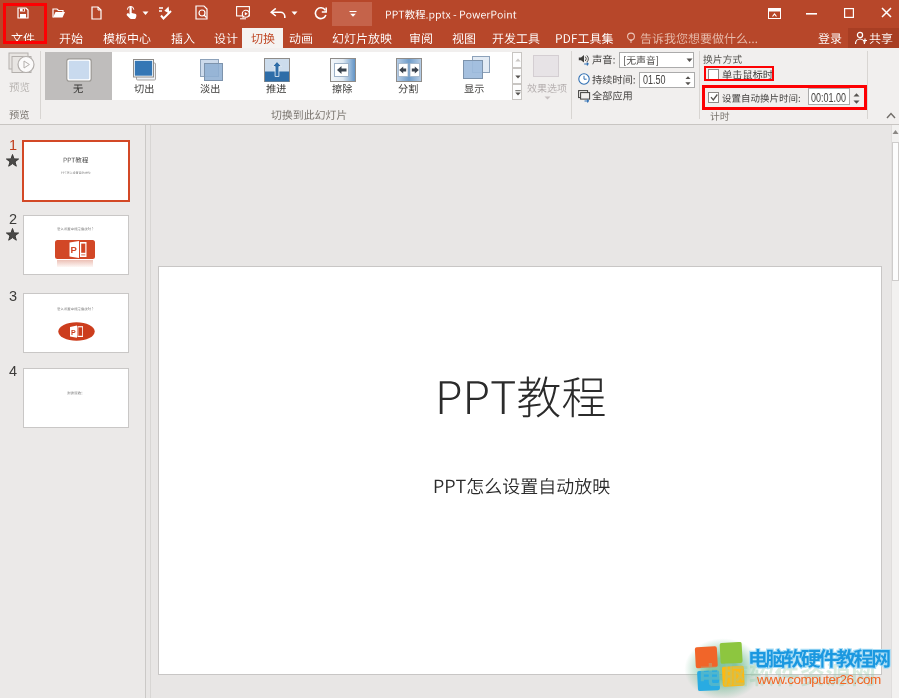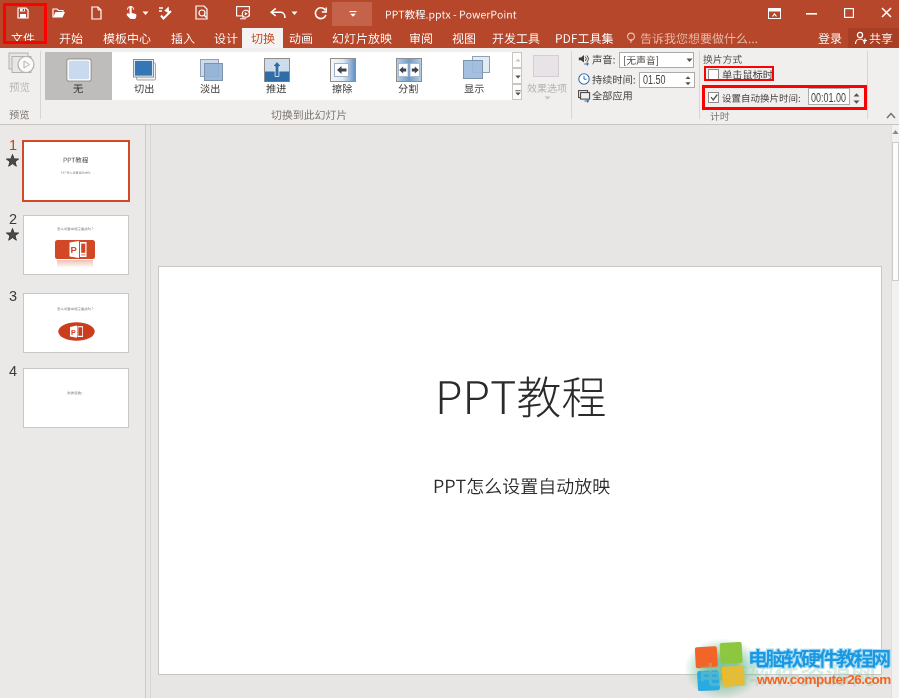--- a/index.html
+++ b/index.html
@@ -385,13 +385,13 @@
 <rect x="28" y="25" width="22" height="20" rx="2" fill="#fdb913"></rect>
 </g>
   </svg>
 <svg class="abs" style="left:698px;top:660px;overflow:visible" width="180" height="32">
     <path transform="translate(0,24)" d="M10.7 -9.5V-7.2H5.9V-9.5ZM14.0 -9.5H18.9V-7.2H14.0ZM10.7 -12.3H5.9V-14.7H10.7ZM14.0 -12.3V-14.7H18.9V-12.3ZM2.8 -17.6V-2.8H5.9V-4.2H10.7V-2.9C10.7 0.9 11.7 2.0 15.2 2.0C15.9 2.0 19.1 2.0 20.0 2.0C23.0 2.0 23.9 0.5 24.4 -3.5C23.6 -3.6 22.7 -4.0 21.9 -4.4V-17.6H14.0V-21.1H10.7V-17.6ZM21.4 -4.2C21.2 -1.7 20.9 -1.1 19.6 -1.1C19.0 -1.1 16.2 -1.1 15.5 -1.1C14.1 -1.1 14.0 -1.3 14.0 -2.9V-4.2Z M40.8 -8.2C40.0 -6.8 39.2 -5.6 38.3 -4.7V-11.2C39.1 -10.2 40.0 -9.2 40.8 -8.2ZM42.4 -5.9C43.1 -4.8 43.8 -3.8 44.2 -3.0L46.0 -4.4V-1.6H38.3V-3.9C38.8 -3.4 39.4 -2.7 39.7 -2.2C40.7 -3.3 41.6 -4.5 42.4 -5.9ZM46.0 -13.5V-5.2C45.4 -6.2 44.6 -7.3 43.7 -8.5C44.5 -10.2 45.2 -12.2 45.8 -14.2L43.3 -14.8C42.9 -13.4 42.5 -12.0 42.0 -10.7C41.2 -11.5 40.5 -12.3 39.9 -13.0L38.3 -11.8V-13.5H35.5V1.2H46.0V2.2H48.7V-13.5ZM39.4 -20.4C39.8 -19.6 40.3 -18.6 40.7 -17.8H35.0V-15.0H49.3V-17.8H44.0C43.5 -18.8 42.7 -20.2 42.0 -21.3ZM31.9 -18.0V-14.5H29.9V-18.0ZM27.4 -20.4V-11.1C27.4 -7.6 27.2 -2.7 25.9 0.7C26.5 0.9 27.6 1.9 28.1 2.4C29.1 0.0 29.6 -3.2 29.8 -6.2H31.9V-0.9C31.9 -0.6 31.8 -0.6 31.6 -0.5C31.3 -0.5 30.6 -0.5 29.8 -0.6C30.1 0.1 30.5 1.3 30.6 2.0C31.9 2.0 32.8 2.0 33.5 1.5C34.2 1.1 34.4 0.3 34.4 -0.9V-20.4ZM31.9 -12.0V-8.8H29.9L29.9 -11.1V-12.0Z M65.2 -21.2C64.8 -17.4 63.8 -13.8 62.1 -11.5C62.8 -11.1 64.0 -10.2 64.5 -9.8C65.5 -11.2 66.3 -13.0 66.9 -15.0H72.0C71.8 -13.4 71.5 -11.9 71.2 -10.8L73.6 -10.2C74.2 -12.0 74.8 -14.8 75.2 -17.3L73.2 -17.8L72.8 -17.7H67.5C67.8 -18.7 68.0 -19.8 68.1 -20.9ZM67.1 -12.7V-11.6C67.1 -8.4 66.7 -3.4 61.9 0.2C62.5 0.7 63.6 1.7 64.1 2.3C66.5 0.4 67.9 -1.8 68.7 -3.9C69.8 -1.2 71.3 0.9 73.5 2.2C74.0 1.5 74.9 0.3 75.5 -0.3C72.5 -1.8 70.7 -5.1 69.9 -9.0C70.0 -9.9 70.0 -10.7 70.0 -11.5V-12.7ZM53.1 -7.8C53.3 -8.0 54.3 -8.1 55.1 -8.1H57.5V-5.5C55.3 -5.2 53.2 -4.9 51.6 -4.7L52.3 -1.7L57.5 -2.5V2.2H60.2V-3.0L63.1 -3.5L62.9 -6.2L60.2 -5.8V-8.1H62.7L62.7 -10.8H60.2V-14.3H57.5V-10.8H55.8C56.5 -12.3 57.1 -14.0 57.7 -15.7H62.9V-18.5H58.6L59.2 -20.6L56.3 -21.2C56.1 -20.3 55.9 -19.4 55.7 -18.5H52.0V-15.7H54.9C54.3 -14.1 53.9 -12.8 53.6 -12.2C53.1 -11.2 52.7 -10.5 52.1 -10.3C52.5 -9.6 52.9 -8.3 53.1 -7.8Z M84.4 -9.1V-6.2H91.2V2.2H94.2V-6.2H100.7V-9.1H94.2V-13.5H99.5V-16.4H94.2V-20.9H91.2V-16.4H89.1C89.4 -17.4 89.6 -18.3 89.8 -19.3L86.9 -19.9C86.4 -16.8 85.3 -13.6 84.0 -11.6C84.7 -11.3 86.0 -10.6 86.6 -10.2C87.1 -11.1 87.7 -12.2 88.1 -13.5H91.2V-9.1ZM82.5 -21.2C81.3 -17.6 79.2 -14.0 77.0 -11.8C77.5 -11.0 78.3 -9.4 78.6 -8.6C79.1 -9.2 79.6 -9.8 80.1 -10.4V2.2H82.9V-14.9C83.9 -16.6 84.7 -18.4 85.4 -20.2Z M103.8 -18.6C105.5 -17.9 107.8 -16.7 108.8 -15.8L110.4 -18.1C109.2 -18.9 107.0 -20.0 105.3 -20.6ZM103.1 -12.9 104.0 -10.2C106.0 -10.9 108.6 -11.8 111.0 -12.7L110.5 -15.2C107.8 -14.3 105.0 -13.4 103.1 -12.9ZM106.1 -9.3V-2.5H109.0V-6.7H120.2V-2.8H123.2V-9.3ZM113.1 -6.0C112.3 -2.9 110.8 -1.1 102.8 -0.2C103.3 0.4 104.0 1.6 104.2 2.3C113.0 1.1 115.2 -1.6 116.0 -6.0ZM114.7 -1.2C117.7 -0.4 121.8 1.2 123.8 2.1L125.7 -0.2C123.5 -1.2 119.2 -2.6 116.4 -3.3ZM113.6 -21.1C113.0 -19.3 111.8 -17.3 109.9 -15.8C110.5 -15.5 111.5 -14.6 112.0 -13.9C113.0 -14.8 113.9 -15.8 114.6 -16.9H116.5C115.9 -14.7 114.5 -12.7 110.3 -11.5C110.9 -11.1 111.6 -10.0 111.8 -9.4C115.2 -10.4 117.1 -12.0 118.2 -13.8C119.7 -11.8 121.7 -10.4 124.2 -9.6C124.6 -10.4 125.4 -11.4 126.0 -12.0C123.0 -12.6 120.6 -14.1 119.3 -16.2L119.5 -16.9H121.9C121.7 -16.2 121.5 -15.6 121.2 -15.1L123.9 -14.4C124.4 -15.5 125.1 -17.2 125.6 -18.7L123.4 -19.2L123.0 -19.1H115.8C116.0 -19.6 116.2 -20.1 116.4 -20.6Z M142.2 -9.6H148.0V-8.2H142.2ZM142.2 -13.0H148.0V-11.6H142.2ZM140.0 -5.1C139.3 -3.5 138.3 -1.7 137.4 -0.6C138.1 -0.2 139.2 0.5 139.7 0.9C140.7 -0.4 141.8 -2.5 142.6 -4.3ZM147.1 -4.3C147.9 -2.7 148.9 -0.6 149.3 0.7L152.1 -0.5C151.6 -1.8 150.5 -3.8 149.7 -5.3ZM129.4 -18.9C130.7 -18.1 132.6 -16.9 133.5 -16.2L135.3 -18.6C134.3 -19.3 132.4 -20.4 131.1 -21.1ZM128.2 -12.2C129.5 -11.4 131.4 -10.3 132.3 -9.6L134.1 -12.0C133.1 -12.7 131.2 -13.7 129.9 -14.3ZM128.5 0.3 131.2 1.9C132.3 -0.6 133.5 -3.5 134.5 -6.2L132.0 -7.8C130.9 -4.9 129.5 -1.7 128.5 0.3ZM139.6 -15.1V-6.0H143.5V-0.7C143.5 -0.4 143.4 -0.3 143.1 -0.3C142.8 -0.3 141.8 -0.3 140.9 -0.4C141.3 0.4 141.6 1.5 141.7 2.2C143.3 2.2 144.4 2.2 145.3 1.8C146.2 1.4 146.4 0.7 146.4 -0.6V-6.0H150.8V-15.1H145.9L146.9 -16.8L144.1 -17.2H151.5V-19.9H135.8V-13.0C135.8 -9.0 135.5 -3.2 132.7 0.7C133.4 1.0 134.7 1.8 135.2 2.2C138.2 -1.9 138.7 -8.6 138.7 -13.0V-17.2H143.5C143.4 -16.6 143.2 -15.8 142.9 -15.1Z M161.0 -8.5C160.2 -6.3 159.2 -4.4 157.9 -2.9V-12.2C158.9 -11.1 160.0 -9.8 161.0 -8.5ZM154.9 -19.9V2.2H157.9V-2.0C158.6 -1.6 159.3 -1.0 159.7 -0.7C161.0 -2.2 162.0 -4.0 162.9 -6.1C163.4 -5.3 163.9 -4.6 164.3 -4.0L166.1 -6.1C165.5 -6.9 164.8 -8.0 163.8 -9.1C164.4 -11.1 164.8 -13.3 165.1 -15.7L162.5 -16.0C162.3 -14.4 162.1 -13.0 161.8 -11.6C161.0 -12.5 160.2 -13.4 159.4 -14.2L157.9 -12.7V-17.0H173.1V-1.4C173.1 -1.0 172.9 -0.8 172.4 -0.8C171.9 -0.8 170.1 -0.7 168.5 -0.9C168.9 -0.1 169.4 1.4 169.6 2.2C172.0 2.2 173.6 2.1 174.7 1.6C175.8 1.2 176.1 0.3 176.1 -1.4V-19.9ZM164.8 -12.5C165.8 -11.3 166.9 -10.0 167.9 -8.7C167.0 -6.0 165.8 -3.7 164.1 -2.1C164.7 -1.8 165.9 -0.9 166.4 -0.5C167.8 -2.0 168.8 -3.8 169.7 -6.0C170.3 -5.0 170.8 -4.1 171.1 -3.3L173.1 -5.2C172.6 -6.4 171.8 -7.7 170.8 -9.1C171.3 -11.1 171.7 -13.3 172.0 -15.6L169.3 -15.9C169.2 -14.5 168.9 -13.1 168.7 -11.8C168.0 -12.6 167.3 -13.4 166.6 -14.1Z" fill="#96cbaa" fill-opacity="0.36"></path>
   </svg>
 <svg class="abs" style="left:748px;top:646px;overflow:visible" width="145" height="26">
     <path transform="translate(0,20)" d="M8.6 -7.6V-5.8H4.7V-7.6ZM11.2 -7.6H15.1V-5.8H11.2ZM8.6 -9.8H4.7V-11.8H8.6ZM11.2 -9.8V-11.8H15.1V-9.8ZM2.2 -14.1V-2.2H4.7V-3.4H8.6V-2.3C8.6 0.7 9.4 1.6 12.1 1.6C12.7 1.6 15.3 1.6 16.0 1.6C18.4 1.6 19.1 0.4 19.5 -2.8C18.9 -2.9 18.1 -3.2 17.5 -3.5V-14.1H11.2V-16.9H8.6V-14.1ZM17.1 -3.4C16.9 -1.4 16.7 -0.9 15.7 -0.9C15.2 -0.9 12.9 -0.9 12.4 -0.9C11.3 -0.9 11.2 -1.0 11.2 -2.3V-3.4Z M29.8 -6.5C29.2 -5.5 28.6 -4.5 27.8 -3.7V-9.0C28.5 -8.2 29.2 -7.4 29.8 -6.5ZM31.1 -4.7C31.7 -3.8 32.2 -3.0 32.5 -2.4L34.0 -3.5V-1.3H27.8V-3.1C28.2 -2.7 28.7 -2.1 29.0 -1.8C29.7 -2.6 30.5 -3.6 31.1 -4.7ZM34.0 -10.8V-4.2C33.5 -4.9 32.9 -5.8 32.2 -6.8C32.8 -8.2 33.4 -9.8 33.8 -11.4L31.8 -11.8C31.5 -10.7 31.2 -9.6 30.8 -8.5C30.2 -9.2 29.6 -9.8 29.1 -10.4L27.8 -9.5V-10.8H25.6V0.9H34.0V1.8H36.2V-10.8ZM28.7 -16.3C29.0 -15.7 29.4 -14.9 29.8 -14.2H25.2V-12.0H36.7V-14.2H32.4C32.0 -15.0 31.4 -16.2 30.8 -17.0ZM22.7 -14.4V-11.6H21.1V-14.4ZM19.1 -16.3V-8.9C19.1 -6.0 19.0 -2.2 17.9 0.5C18.4 0.7 19.3 1.5 19.7 1.9C20.5 0.0 20.8 -2.6 21.0 -5.0H22.7V-0.7C22.7 -0.5 22.7 -0.4 22.5 -0.4C22.2 -0.4 21.6 -0.4 21.0 -0.5C21.3 0.1 21.6 1.1 21.6 1.6C22.7 1.6 23.5 1.6 24.0 1.2C24.6 0.9 24.7 0.2 24.7 -0.7V-16.3ZM22.7 -9.6V-7.0H21.1L21.1 -8.9V-9.6Z M46.6 -17.0C46.2 -13.9 45.5 -11.0 44.1 -9.2C44.6 -8.9 45.6 -8.2 46.0 -7.8C46.8 -8.9 47.4 -10.4 47.9 -12.0H52.0C51.8 -10.7 51.6 -9.5 51.3 -8.6L53.3 -8.1C53.7 -9.6 54.2 -11.8 54.6 -13.8L53.0 -14.2L52.6 -14.1H48.4C48.6 -15.0 48.8 -15.8 48.9 -16.7ZM48.1 -10.2V-9.2C48.1 -6.7 47.8 -2.7 43.9 0.2C44.4 0.6 45.3 1.3 45.7 1.8C47.6 0.3 48.7 -1.4 49.4 -3.1C50.2 -1.0 51.4 0.7 53.2 1.8C53.6 1.2 54.3 0.2 54.8 -0.2C52.4 -1.4 51.0 -4.1 50.3 -7.2C50.4 -7.9 50.4 -8.6 50.4 -9.2V-10.2ZM36.9 -6.2C37.0 -6.4 37.8 -6.5 38.5 -6.5H40.4V-4.4C38.6 -4.1 37.0 -3.9 35.7 -3.8L36.2 -1.3L40.4 -2.0V1.7H42.6V-2.4L44.9 -2.8L44.7 -5.0L42.6 -4.7V-6.5H44.5L44.6 -8.7H42.6V-11.4H40.4V-8.7H39.1C39.6 -9.8 40.1 -11.2 40.6 -12.6H44.7V-14.8H41.3L41.7 -16.5L39.4 -17.0C39.3 -16.2 39.1 -15.5 38.9 -14.8H36.0V-12.6H38.3C37.9 -11.3 37.5 -10.2 37.3 -9.8C36.9 -8.9 36.6 -8.4 36.1 -8.2C36.4 -7.7 36.7 -6.6 36.9 -6.2Z M61.4 -12.7V-5.0H65.2C65.1 -4.2 64.9 -3.5 64.5 -2.9C64.0 -3.3 63.6 -3.9 63.3 -4.6L61.2 -4.1C61.7 -3.0 62.4 -2.1 63.2 -1.3C62.4 -0.8 61.4 -0.4 60.1 -0.1C60.6 0.4 61.3 1.3 61.6 1.8C63.0 1.3 64.0 0.7 64.9 0.0C66.5 1.0 68.5 1.5 71.0 1.8C71.3 1.2 71.9 0.2 72.3 -0.2C69.9 -0.4 67.9 -0.9 66.3 -1.6C67.0 -2.6 67.3 -3.8 67.5 -5.0H71.6V-12.7H67.6V-14.0H72.0V-16.2H61.1V-14.0H65.3V-12.7ZM63.6 -8.0H65.3V-6.9V-6.7H63.6ZM67.6 -6.7V-6.8V-8.0H69.4V-6.7ZM63.6 -10.9H65.3V-9.7H63.6ZM67.6 -10.9H69.4V-9.7H67.6ZM53.5 -16.1V-13.9H55.8C55.3 -11.3 54.5 -8.8 53.2 -7.2C53.6 -6.5 54.0 -4.9 54.1 -4.3C54.4 -4.6 54.6 -4.9 54.8 -5.2V0.8H56.9V-0.7H60.7V-9.9H57.0C57.5 -11.2 57.8 -12.6 58.1 -13.9H60.7V-16.1ZM56.9 -7.8H58.7V-2.7H56.9Z M76.7 -7.3V-5.0H82.1V1.8H84.6V-5.0H89.7V-7.3H84.6V-10.8H88.8V-13.1H84.6V-16.7H82.1V-13.1H80.5C80.7 -13.9 80.9 -14.6 81.1 -15.4L78.7 -15.9C78.3 -13.4 77.5 -10.9 76.4 -9.3C77.0 -9.1 78.0 -8.5 78.5 -8.2C78.9 -8.9 79.3 -9.8 79.7 -10.8H82.1V-7.3ZM75.2 -16.9C74.2 -14.1 72.5 -11.2 70.8 -9.4C71.2 -8.8 71.8 -7.5 72.1 -6.9C72.5 -7.3 72.9 -7.8 73.3 -8.3V1.8H75.5V-11.9C76.3 -13.3 77.0 -14.8 77.5 -16.2Z M100.3 -17.0C100.0 -14.5 99.3 -12.1 98.4 -10.2V-11.8H97.3C98.0 -13.1 98.7 -14.4 99.3 -15.9L97.1 -16.5C96.7 -15.5 96.3 -14.6 95.8 -13.8V-15.2H93.9V-17.0H91.7V-15.2H89.4V-13.2H91.7V-11.8H88.6V-9.7H92.8C92.4 -9.4 92.1 -9.1 91.7 -8.7H90.4V-7.7C89.7 -7.3 89.0 -6.9 88.3 -6.6C88.8 -6.1 89.6 -5.2 90.0 -4.7C91.0 -5.3 92.1 -6.1 93.0 -6.9H94.3C93.8 -6.4 93.2 -5.9 92.6 -5.5V-4.3L88.5 -4.0L88.8 -1.9L92.6 -2.2V-0.5C92.6 -0.3 92.5 -0.3 92.3 -0.3C92.0 -0.3 91.2 -0.3 90.4 -0.3C90.7 0.3 91.0 1.1 91.1 1.7C92.3 1.7 93.3 1.7 94.0 1.4C94.7 1.1 94.9 0.5 94.9 -0.5V-2.4L98.5 -2.7V-4.8L94.9 -4.5V-5.1C95.9 -5.8 96.8 -6.8 97.6 -7.7C98.1 -7.2 98.7 -6.7 99.0 -6.4C99.3 -6.8 99.6 -7.3 99.9 -7.8C100.3 -6.3 100.7 -5.0 101.3 -3.7C100.2 -2.3 98.8 -1.1 96.9 -0.3C97.4 0.2 98.1 1.3 98.3 1.9C100.1 1.0 101.5 -0.1 102.6 -1.4C103.5 -0.1 104.6 1.0 105.9 1.8C106.3 1.2 107.1 0.2 107.6 -0.3C106.1 -1.0 105.0 -2.2 104.0 -3.6C105.1 -5.7 105.8 -8.1 106.2 -11.1H107.4V-13.3H102.0C102.3 -14.4 102.6 -15.5 102.8 -16.6ZM94.9 -8.7 95.8 -9.7H98.1C97.8 -9.2 97.5 -8.7 97.2 -8.3L96.5 -8.9L96.0 -8.7ZM93.9 -13.2H95.5C95.2 -12.7 94.9 -12.2 94.6 -11.8H93.9ZM103.7 -11.1C103.5 -9.4 103.2 -7.8 102.7 -6.4C102.1 -7.9 101.7 -9.5 101.4 -11.1Z M117.0 -14.2H121.7V-11.5H117.0ZM114.8 -16.2V-9.4H124.0V-16.2ZM114.6 -4.5V-2.5H118.1V-0.7H113.4V1.4H125.0V-0.7H120.5V-2.5H124.1V-4.5H120.5V-6.2H124.5V-8.2H114.1V-6.2H118.1V-4.5ZM112.4 -16.8C110.9 -16.1 108.4 -15.5 106.2 -15.1C106.4 -14.6 106.7 -13.8 106.9 -13.3C107.6 -13.4 108.5 -13.5 109.3 -13.7V-11.4H106.4V-9.1H109.0C108.3 -7.2 107.1 -5.0 106.0 -3.7C106.4 -3.1 106.9 -2.1 107.1 -1.5C107.9 -2.5 108.7 -3.9 109.3 -5.4V1.8H111.6V-6.1C112.1 -5.3 112.6 -4.5 112.8 -4.0L114.2 -5.9C113.8 -6.4 112.2 -8.1 111.6 -8.5V-9.1H113.8V-11.4H111.6V-14.2C112.5 -14.4 113.3 -14.7 114.0 -14.9Z M129.6 -6.8C129.0 -5.0 128.2 -3.5 127.1 -2.3V-9.8C127.9 -8.9 128.8 -7.8 129.6 -6.8ZM124.7 -15.9V1.8H127.1V-1.6C127.6 -1.3 128.3 -0.8 128.5 -0.6C129.6 -1.7 130.4 -3.2 131.1 -4.8C131.5 -4.2 131.9 -3.7 132.2 -3.2L133.7 -4.8C133.2 -5.5 132.6 -6.4 131.9 -7.2C132.3 -8.9 132.7 -10.6 132.9 -12.5L130.8 -12.8C130.6 -11.5 130.5 -10.4 130.2 -9.3C129.6 -10.0 128.9 -10.7 128.3 -11.4L127.1 -10.2V-13.6H139.3V-1.1C139.3 -0.8 139.1 -0.6 138.7 -0.6C138.3 -0.6 136.8 -0.6 135.6 -0.7C135.9 -0.0 136.4 1.1 136.5 1.7C138.4 1.8 139.7 1.7 140.5 1.3C141.4 0.9 141.7 0.2 141.7 -1.1V-15.9ZM132.6 -10.0C133.4 -9.1 134.3 -8.0 135.1 -6.9C134.4 -4.8 133.4 -3.0 132.0 -1.7C132.6 -1.4 133.5 -0.7 133.9 -0.4C135.0 -1.6 135.9 -3.0 136.6 -4.8C137.0 -4.0 137.4 -3.3 137.7 -2.7L139.3 -4.2C138.9 -5.1 138.2 -6.2 137.4 -7.3C137.8 -8.9 138.2 -10.6 138.4 -12.5L136.3 -12.7C136.1 -11.6 136.0 -10.5 135.7 -9.4C135.2 -10.1 134.6 -10.7 134.0 -11.3Z" fill="none" stroke="#a9ddf6" stroke-width="2.2"></path>
     <path transform="translate(0,20)" d="M8.6 -7.6V-5.8H4.7V-7.6ZM11.2 -7.6H15.1V-5.8H11.2ZM8.6 -9.8H4.7V-11.8H8.6ZM11.2 -9.8V-11.8H15.1V-9.8ZM2.2 -14.1V-2.2H4.7V-3.4H8.6V-2.3C8.6 0.7 9.4 1.6 12.1 1.6C12.7 1.6 15.3 1.6 16.0 1.6C18.4 1.6 19.1 0.4 19.5 -2.8C18.9 -2.9 18.1 -3.2 17.5 -3.5V-14.1H11.2V-16.9H8.6V-14.1ZM17.1 -3.4C16.9 -1.4 16.7 -0.9 15.7 -0.9C15.2 -0.9 12.9 -0.9 12.4 -0.9C11.3 -0.9 11.2 -1.0 11.2 -2.3V-3.4Z M29.8 -6.5C29.2 -5.5 28.6 -4.5 27.8 -3.7V-9.0C28.5 -8.2 29.2 -7.4 29.8 -6.5ZM31.1 -4.7C31.7 -3.8 32.2 -3.0 32.5 -2.4L34.0 -3.5V-1.3H27.8V-3.1C28.2 -2.7 28.7 -2.1 29.0 -1.8C29.7 -2.6 30.5 -3.6 31.1 -4.7ZM34.0 -10.8V-4.2C33.5 -4.9 32.9 -5.8 32.2 -6.8C32.8 -8.2 33.4 -9.8 33.8 -11.4L31.8 -11.8C31.5 -10.7 31.2 -9.6 30.8 -8.5C30.2 -9.2 29.6 -9.8 29.1 -10.4L27.8 -9.5V-10.8H25.6V0.9H34.0V1.8H36.2V-10.8ZM28.7 -16.3C29.0 -15.7 29.4 -14.9 29.8 -14.2H25.2V-12.0H36.7V-14.2H32.4C32.0 -15.0 31.4 -16.2 30.8 -17.0ZM22.7 -14.4V-11.6H21.1V-14.4ZM19.1 -16.3V-8.9C19.1 -6.0 19.0 -2.2 17.9 0.5C18.4 0.7 19.3 1.5 19.7 1.9C20.5 0.0 20.8 -2.6 21.0 -5.0H22.7V-0.7C22.7 -0.5 22.7 -0.4 22.5 -0.4C22.2 -0.4 21.6 -0.4 21.0 -0.5C21.3 0.1 21.6 1.1 21.6 1.6C22.7 1.6 23.5 1.6 24.0 1.2C24.6 0.9 24.7 0.2 24.7 -0.7V-16.3ZM22.7 -9.6V-7.0H21.1L21.1 -8.9V-9.6Z M46.6 -17.0C46.2 -13.9 45.5 -11.0 44.1 -9.2C44.6 -8.9 45.6 -8.2 46.0 -7.8C46.8 -8.9 47.4 -10.4 47.9 -12.0H52.0C51.8 -10.7 51.6 -9.5 51.3 -8.6L53.3 -8.1C53.7 -9.6 54.2 -11.8 54.6 -13.8L53.0 -14.2L52.6 -14.1H48.4C48.6 -15.0 48.8 -15.8 48.9 -16.7ZM48.1 -10.2V-9.2C48.1 -6.7 47.8 -2.7 43.9 0.2C44.4 0.6 45.3 1.3 45.7 1.8C47.6 0.3 48.7 -1.4 49.4 -3.1C50.2 -1.0 51.4 0.7 53.2 1.8C53.6 1.2 54.3 0.2 54.8 -0.2C52.4 -1.4 51.0 -4.1 50.3 -7.2C50.4 -7.9 50.4 -8.6 50.4 -9.2V-10.2ZM36.9 -6.2C37.0 -6.4 37.8 -6.5 38.5 -6.5H40.4V-4.4C38.6 -4.1 37.0 -3.9 35.7 -3.8L36.2 -1.3L40.4 -2.0V1.7H42.6V-2.4L44.9 -2.8L44.7 -5.0L42.6 -4.7V-6.5H44.5L44.6 -8.7H42.6V-11.4H40.4V-8.7H39.1C39.6 -9.8 40.1 -11.2 40.6 -12.6H44.7V-14.8H41.3L41.7 -16.5L39.4 -17.0C39.3 -16.2 39.1 -15.5 38.9 -14.8H36.0V-12.6H38.3C37.9 -11.3 37.5 -10.2 37.3 -9.8C36.9 -8.9 36.6 -8.4 36.1 -8.2C36.4 -7.7 36.7 -6.6 36.9 -6.2Z M61.4 -12.7V-5.0H65.2C65.1 -4.2 64.9 -3.5 64.5 -2.9C64.0 -3.3 63.6 -3.9 63.3 -4.6L61.2 -4.1C61.7 -3.0 62.4 -2.1 63.2 -1.3C62.4 -0.8 61.4 -0.4 60.1 -0.1C60.6 0.4 61.3 1.3 61.6 1.8C63.0 1.3 64.0 0.7 64.9 0.0C66.5 1.0 68.5 1.5 71.0 1.8C71.3 1.2 71.9 0.2 72.3 -0.2C69.9 -0.4 67.9 -0.9 66.3 -1.6C67.0 -2.6 67.3 -3.8 67.5 -5.0H71.6V-12.7H67.6V-14.0H72.0V-16.2H61.1V-14.0H65.3V-12.7ZM63.6 -8.0H65.3V-6.9V-6.7H63.6ZM67.6 -6.7V-6.8V-8.0H69.4V-6.7ZM63.6 -10.9H65.3V-9.7H63.6ZM67.6 -10.9H69.4V-9.7H67.6ZM53.5 -16.1V-13.9H55.8C55.3 -11.3 54.5 -8.8 53.2 -7.2C53.6 -6.5 54.0 -4.9 54.1 -4.3C54.4 -4.6 54.6 -4.9 54.8 -5.2V0.8H56.9V-0.7H60.7V-9.9H57.0C57.5 -11.2 57.8 -12.6 58.1 -13.9H60.7V-16.1ZM56.9 -7.8H58.7V-2.7H56.9Z M76.7 -7.3V-5.0H82.1V1.8H84.6V-5.0H89.7V-7.3H84.6V-10.8H88.8V-13.1H84.6V-16.7H82.1V-13.1H80.5C80.7 -13.9 80.9 -14.6 81.1 -15.4L78.7 -15.9C78.3 -13.4 77.5 -10.9 76.4 -9.3C77.0 -9.1 78.0 -8.5 78.5 -8.2C78.9 -8.9 79.3 -9.8 79.7 -10.8H82.1V-7.3ZM75.2 -16.9C74.2 -14.1 72.5 -11.2 70.8 -9.4C71.2 -8.8 71.8 -7.5 72.1 -6.9C72.5 -7.3 72.9 -7.8 73.3 -8.3V1.8H75.5V-11.9C76.3 -13.3 77.0 -14.8 77.5 -16.2Z M100.3 -17.0C100.0 -14.5 99.3 -12.1 98.4 -10.2V-11.8H97.3C98.0 -13.1 98.7 -14.4 99.3 -15.9L97.1 -16.5C96.7 -15.5 96.3 -14.6 95.8 -13.8V-15.2H93.9V-17.0H91.7V-15.2H89.4V-13.2H91.7V-11.8H88.6V-9.7H92.8C92.4 -9.4 92.1 -9.1 91.7 -8.7H90.4V-7.7C89.7 -7.3 89.0 -6.9 88.3 -6.6C88.8 -6.1 89.6 -5.2 90.0 -4.7C91.0 -5.3 92.1 -6.1 93.0 -6.9H94.3C93.8 -6.4 93.2 -5.9 92.6 -5.5V-4.3L88.5 -4.0L88.8 -1.9L92.6 -2.2V-0.5C92.6 -0.3 92.5 -0.3 92.3 -0.3C92.0 -0.3 91.2 -0.3 90.4 -0.3C90.7 0.3 91.0 1.1 91.1 1.7C92.3 1.7 93.3 1.7 94.0 1.4C94.7 1.1 94.9 0.5 94.9 -0.5V-2.4L98.5 -2.7V-4.8L94.9 -4.5V-5.1C95.9 -5.8 96.8 -6.8 97.6 -7.7C98.1 -7.2 98.7 -6.7 99.0 -6.4C99.3 -6.8 99.6 -7.3 99.9 -7.8C100.3 -6.3 100.7 -5.0 101.3 -3.7C100.2 -2.3 98.8 -1.1 96.9 -0.3C97.4 0.2 98.1 1.3 98.3 1.9C100.1 1.0 101.5 -0.1 102.6 -1.4C103.5 -0.1 104.6 1.0 105.9 1.8C106.3 1.2 107.1 0.2 107.6 -0.3C106.1 -1.0 105.0 -2.2 104.0 -3.6C105.1 -5.7 105.8 -8.1 106.2 -11.1H107.4V-13.3H102.0C102.3 -14.4 102.6 -15.5 102.8 -16.6ZM94.9 -8.7 95.8 -9.7H98.1C97.8 -9.2 97.5 -8.7 97.2 -8.3L96.5 -8.9L96.0 -8.7ZM93.9 -13.2H95.5C95.2 -12.7 94.9 -12.2 94.6 -11.8H93.9ZM103.7 -11.1C103.5 -9.4 103.2 -7.8 102.7 -6.4C102.1 -7.9 101.7 -9.5 101.4 -11.1Z M117.0 -14.2H121.7V-11.5H117.0ZM114.8 -16.2V-9.4H124.0V-16.2ZM114.6 -4.5V-2.5H118.1V-0.7H113.4V1.4H125.0V-0.7H120.5V-2.5H124.1V-4.5H120.5V-6.2H124.5V-8.2H114.1V-6.2H118.1V-4.5ZM112.4 -16.8C110.9 -16.1 108.4 -15.5 106.2 -15.1C106.4 -14.6 106.7 -13.8 106.9 -13.3C107.6 -13.4 108.5 -13.5 109.3 -13.7V-11.4H106.4V-9.1H109.0C108.3 -7.2 107.1 -5.0 106.0 -3.7C106.4 -3.1 106.9 -2.1 107.1 -1.5C107.9 -2.5 108.7 -3.9 109.3 -5.4V1.8H111.6V-6.1C112.1 -5.3 112.6 -4.5 112.8 -4.0L114.2 -5.9C113.8 -6.4 112.2 -8.1 111.6 -8.5V-9.1H113.8V-11.4H111.6V-14.2C112.5 -14.4 113.3 -14.7 114.0 -14.9Z M129.6 -6.8C129.0 -5.0 128.2 -3.5 127.1 -2.3V-9.8C127.9 -8.9 128.8 -7.8 129.6 -6.8ZM124.7 -15.9V1.8H127.1V-1.6C127.6 -1.3 128.3 -0.8 128.5 -0.6C129.6 -1.7 130.4 -3.2 131.1 -4.8C131.5 -4.2 131.9 -3.7 132.2 -3.2L133.7 -4.8C133.2 -5.5 132.6 -6.4 131.9 -7.2C132.3 -8.9 132.7 -10.6 132.9 -12.5L130.8 -12.8C130.6 -11.5 130.5 -10.4 130.2 -9.3C129.6 -10.0 128.9 -10.7 128.3 -11.4L127.1 -10.2V-13.6H139.3V-1.1C139.3 -0.8 139.1 -0.6 138.7 -0.6C138.3 -0.6 136.8 -0.6 135.6 -0.7C135.9 -0.0 136.4 1.1 136.5 1.7C138.4 1.8 139.7 1.7 140.5 1.3C141.4 0.9 141.7 0.2 141.7 -1.1V-15.9ZM132.6 -10.0C133.4 -9.1 134.3 -8.0 135.1 -6.9C134.4 -4.8 133.4 -3.0 132.0 -1.7C132.6 -1.4 133.5 -0.7 133.9 -0.4C135.0 -1.6 135.9 -3.0 136.6 -4.8C137.0 -4.0 137.4 -3.3 137.7 -2.7L139.3 -4.2C138.9 -5.1 138.2 -6.2 137.4 -7.3C137.8 -8.9 138.2 -10.6 138.4 -12.5L136.3 -12.7C136.1 -11.6 136.0 -10.5 135.7 -9.4C135.2 -10.1 134.6 -10.7 134.0 -11.3Z" fill="#1b98e0"></path>
   </svg>
-<div class="abs" style="left:757px;top:671.5px;width:140px;height:16px;font-size:13.5px;font-weight:bold;color:#f26522;line-height:15px;letter-spacing:-0.5px">www.computer26.com</div>
+<div class="abs" style="left:757px;top:671.5px;width:140px;height:16px;font-size:13.5px;font-weight:normal;color:#f26522;line-height:15px;letter-spacing:-0.5px">www.computer26.com</div>
 <div class="abs" style="left:3px;top:3px;width:44px;height:41px;border:3px solid #fd0002"></div>
 </body></html>

